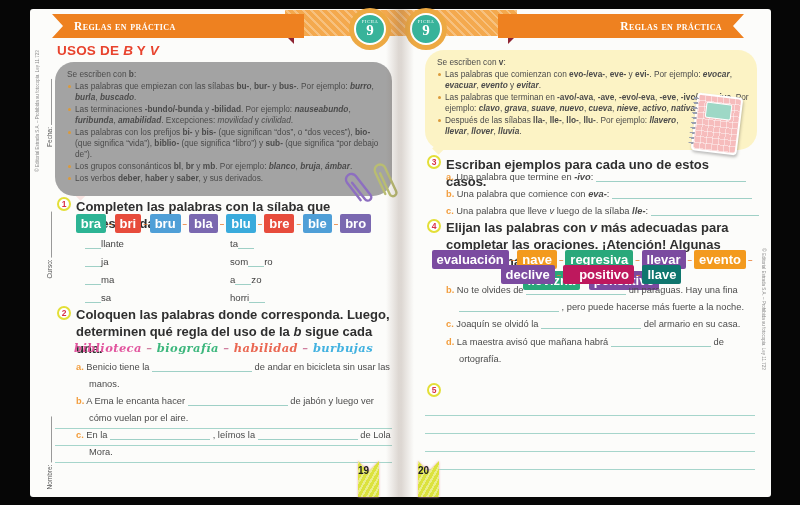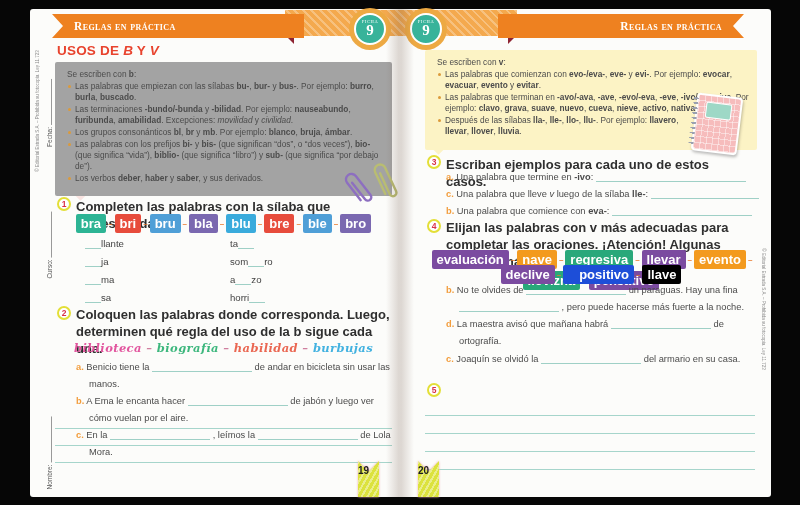--- a/index.html
+++ b/index.html
@@ -29,32 +29,32 @@
   .vc{position:absolute;transform:translate(-50%,-50%) rotate(-90deg);white-space:nowrap;color:#555}
   .vc .ln{display:inline-block;width:46px;border-bottom:1px solid #999;height:6px;margin-left:2px}
   .vc-label{font-size:6.5px}
   .vc-copy{font-size:4.5px;color:#8a8a8a}
   .vc-fecha{left:17px;top:104px}.vc-curso{left:17px;top:236px}.vc-nombre{left:17px;top:444px}
   .vc-copyl{left:7px;top:102px}
   .vc-copyr{position:absolute;left:733px;top:300px;transform:translate(-50%,-50%) rotate(90deg);white-space:nowrap;font-size:4.5px;color:#8a8a8a}
 
   
   .title{position:absolute;left:27px;top:34px;font-size:13.5px;font-weight:bold;color:#e8432e;letter-spacing:.2px}
-  .rulesbox{position:absolute;border-radius:2px;font-size:8.3px;line-height:1.33;color:#4b4b4b;padding:7px 4px 4px 12px}
+  .rulesbox{position:absolute;border-radius:19px;font-size:8.3px;line-height:1.33;color:#4b4b4b;padding:7px 4px 4px 12px}
   .box-b{left:25px;top:53px;width:337px;height:134px;background:#a3a3a3}
   .box-v{left:395px;top:41px;width:332px;height:100px;background:#fcf3c5}
   .tail{position:absolute;width:9px;height:9px;transform:rotate(45deg)}
   .tail-b{left:46px;top:181px;background:#f9e4e1}
   .tail-v{left:404px;top:135px;background:#fcf3c5}
   .rules-list{list-style:none;margin-top:1px}
   .rules-list li{position:relative;padding-left:8px;margin-bottom:1px}
   .rules-list li::before{content:"";position:absolute;left:1px;top:4px;width:3px;height:3px;border-radius:50%;background:#dc9a3a}
 
   
-  .s-b{font-weight:700}.s-i{font-style:italic}.s-bi{font-weight:700;}
+  .s-b{font-weight:700}.s-i{font-style:italic}.s-bi{font-weight:700;font-style:italic}
   .s-ltr{color:#f29d3d;font-weight:700}
   .s-cur{font-family:"DejaVu Serif",serif;font-style:italic;font-weight:bold;font-size:11.5px;letter-spacing:.4px}
   .blank{display:inline-block;height:10px;border-bottom:1px solid #9fd0c6;vertical-align:-2px}
 
   
   .exnum{position:absolute;width:14px;height:14px;border-radius:50%;border:2px solid #e3df37;background:#fff;
     color:#d93048;font-size:8.5px;font-weight:bold;text-align:center;line-height:11px;z-index:2}
   .prompt{position:absolute;font-size:13px;font-weight:bold;color:#2f2f2f;line-height:1.3}
   .chiprow{position:absolute;text-align:center;font-size:0}
   .chip{display:inline-block;color:#fff;font-size:13px;font-weight:bold;padding:2px 5px;border-radius:2px;margin:1px 2px;vertical-align:middle}
@@ -128,22 +128,22 @@
   </div>
 
   <div class="title"><span>USOS DE </span><span class="s-i">B</span><span> Y </span><span class="s-i">V</span></div>
 
   <div class="tail tail-b"></div>
   <div class="rulesbox box-b">
     <div><span>Se escriben con </span><span class="s-b">b</span><span>:</span></div>
     <ul class="rules-list">
       <li><span>Las palabras que empiezan con las sílabas </span><span class="s-b">bu-</span><span>, </span><span class="s-b">bur-</span><span> y </span><span class="s-b">bus-</span><span>. Por ejemplo: </span><span class="s-bi">burro</span><span>, </span><span class="s-bi">burla</span><span>, </span><span class="s-bi">buscado</span><span>.</span></li>
       <li><span>Las terminaciones </span><span class="s-b">-bundo/-bunda</span><span> y </span><span class="s-b">-bilidad</span><span>. Por ejemplo: </span><span class="s-bi">nauseabundo</span><span>, </span><span class="s-bi">furibunda</span><span>, </span><span class="s-bi">amabilidad</span><span>. Excepciones: </span><span class="s-i">movilidad</span><span> y </span><span class="s-i">civilidad</span><span>.</span></li>
+      <li><span>Las palabras con los prefijos </span><span class="s-b">bi-</span><span> y </span><span class="s-b">bis-</span><span> (que significan “dos”, o “dos veces”), </span><span class="s-b">bio-</span><span> (que significa “vida”), </span><span class="s-b">biblio-</span><span> (que significa “libro”) y </span><span class="s-b">sub-</span><span> (que significa “por debajo de”).</span></li>
       <li><span>Los grupos consonánticos </span><span class="s-b">bl</span><span>, </span><span class="s-b">br</span><span> y </span><span class="s-b">mb</span><span>. Por ejemplo: </span><span class="s-bi">blanco</span><span>, </span><span class="s-bi">bruja</span><span>, </span><span class="s-bi">ámbar</span><span>.</span></li>
-      <li><span>Las palabras con los prefijos </span><span class="s-b">bi-</span><span> y </span><span class="s-b">bis-</span><span> (que significan “dos”, o “dos veces”), </span><span class="s-b">bio-</span><span> (que significa “vida”), </span><span class="s-b">biblio-</span><span> (que significa “libro”) y </span><span class="s-b">sub-</span><span> (que significa “por debajo de”).</span></li>
       <li><span>Los verbos </span><span class="s-b">deber</span><span>, </span><span class="s-b">haber</span><span> y </span><span class="s-b">saber</span><span>, y sus derivados.</span></li>
     </ul>
   </div>
 
   <svg class="clips" width="68" height="68" viewBox="0 0 68 68">
     <g transform="rotate(-38 22 40)" stroke="#8d6fc0" stroke-width="2.4" fill="none" stroke-linecap="round">
       <path d="M16 52 V30 a5.5 5.5 0 0 1 11 0 v24 a3.5 3.5 0 0 1 -7 0 V33"></path>
     </g>
     <g transform="rotate(-25 48 30)" stroke="#b9bd72" stroke-width="2.4" fill="none" stroke-linecap="round">
       <path d="M42 46 V22 a5.5 5.5 0 0 1 11 0 v26 a3.5 3.5 0 0 1 -7 0 V25"></path>
@@ -198,36 +198,36 @@
   <div class="notebook">
     <div class="nb-grid"></div>
     <div class="nb-label"></div>
     <div class="nb-spiral"></div>
   </div>
 
   <div class="exnum" style="left:397px;top:146px"><span>3</span></div>
   <div class="prompt" style="left:416px;top:148px;width:300px"><span class="s-b">Escriban ejemplos para cada uno de estos casos.</span></div>
   <div class="exitems" style="left:416px;top:163px;width:316px">
     <div><span class="s-ltr">a.</span><span> Una palabra que termine en </span><span class="s-bi">-ivo</span><span>: </span><span class="blank" style="width: 150px;"></span></div>
+    <div><span class="s-ltr">b.</span><span> Una palabra que comience con </span><span class="s-bi">eva-</span><span>: </span><span class="blank" style="width: 140px;"></span></div>
     <div><span class="s-ltr">c.</span><span> Una palabra que lleve </span><span class="s-i">v</span><span> luego de la sílaba </span><span class="s-bi">lle-</span><span>: </span><span class="blank" style="width: 108px;"></span></div>
-    <div><span class="s-ltr">b.</span><span> Una palabra que comience con </span><span class="s-bi">eva-</span><span>: </span><span class="blank" style="width: 140px;"></span></div>
   </div>
 
   <div class="exnum" style="left:397px;top:210px"><span>4</span></div>
   <div class="prompt" style="left:416px;top:211px;width:312px"><span class="s-b">Elijan las palabras con </span><span class="s-bi">v</span><span class="s-b"> más adecuadas para completar las oraciones. ¡Atención! Algunas están de más.</span></div>
   <div class="chiprow" style="left:395px;top:240px;width:332px">
     <span class="chip" style="background: rgb(123, 75, 160);">evaluación</span><span class="chipsep">–</span><span class="chip" style="background: rgb(243, 154, 30);">nave</span><span class="chipsep">–</span><span class="chip" style="background: rgb(41, 168, 122);">regresiva</span><span class="chipsep">–</span><span class="chip" style="background: rgb(123, 75, 160);">llevar</span><span class="chipsep">–</span><span class="chip" style="background: rgb(243, 154, 30);">evento</span><span class="chipsep">–</span><span class="chip" style="background: rgb(41, 168, 122);">llovizna</span><span class="chipsep">–</span><span class="chip" style="background: rgb(123, 75, 160);">pensativo</span>
   </div>
   <div class="chiprow" style="left:395px;top:255px;width:332px">
-    <span class="chip" style="background: rgb(123, 75, 160);">declive</span><span class="chipsep">–</span><span class="chip" style="background: #1d4ed8; padding-left: 16px;">positivo</span><span class="chipsep">–</span><span class="chip" style="background: #000000;">llave</span>
+    <span class="chip" style="background: rgb(123, 75, 160);">declive</span><span class="chipsep">–</span><span class="chip" style="background: #be185d; padding-left: 16px;">positivo</span><span class="chipsep">–</span><span class="chip" style="background: #0f766e;">llave</span>
   </div>
   <div class="sentences ex4s" style="left:416px;top:273px;width:316px">
     <div><span class="s-ltr">b.</span><span> No te olvides de </span><span class="blank" style="width: 100px;"></span><span> un paraguas. Hay una fina </span><span class="blank" style="width: 100px;"></span><span> , pero puede hacerse más fuerte a la noche.</span></div>
+    <div><span class="s-ltr">c.</span><span> Joaquín se olvidó la </span><span class="blank" style="width: 100px;"></span><span> del armario en su casa.</span></div>
     <div><span class="s-ltr">d.</span><span> La maestra avisó que mañana habrá </span><span class="blank" style="width: 100px;"></span><span> de ortografía.</span></div>
-    <div><span class="s-ltr">c.</span><span> Joaquín se olvidó la </span><span class="blank" style="width: 100px;"></span><span> del armario en su casa.</span></div>
   </div>
 
   <div class="exnum" style="left:397px;top:374px"><span>5</span></div>
   <div class="lines lines4" style="left:395px;top:406px;width:330px">
     <div></div>
     <div></div>
     <div></div>
     <div></div>
   </div>
   <div class="ribbon ribbon-20">

